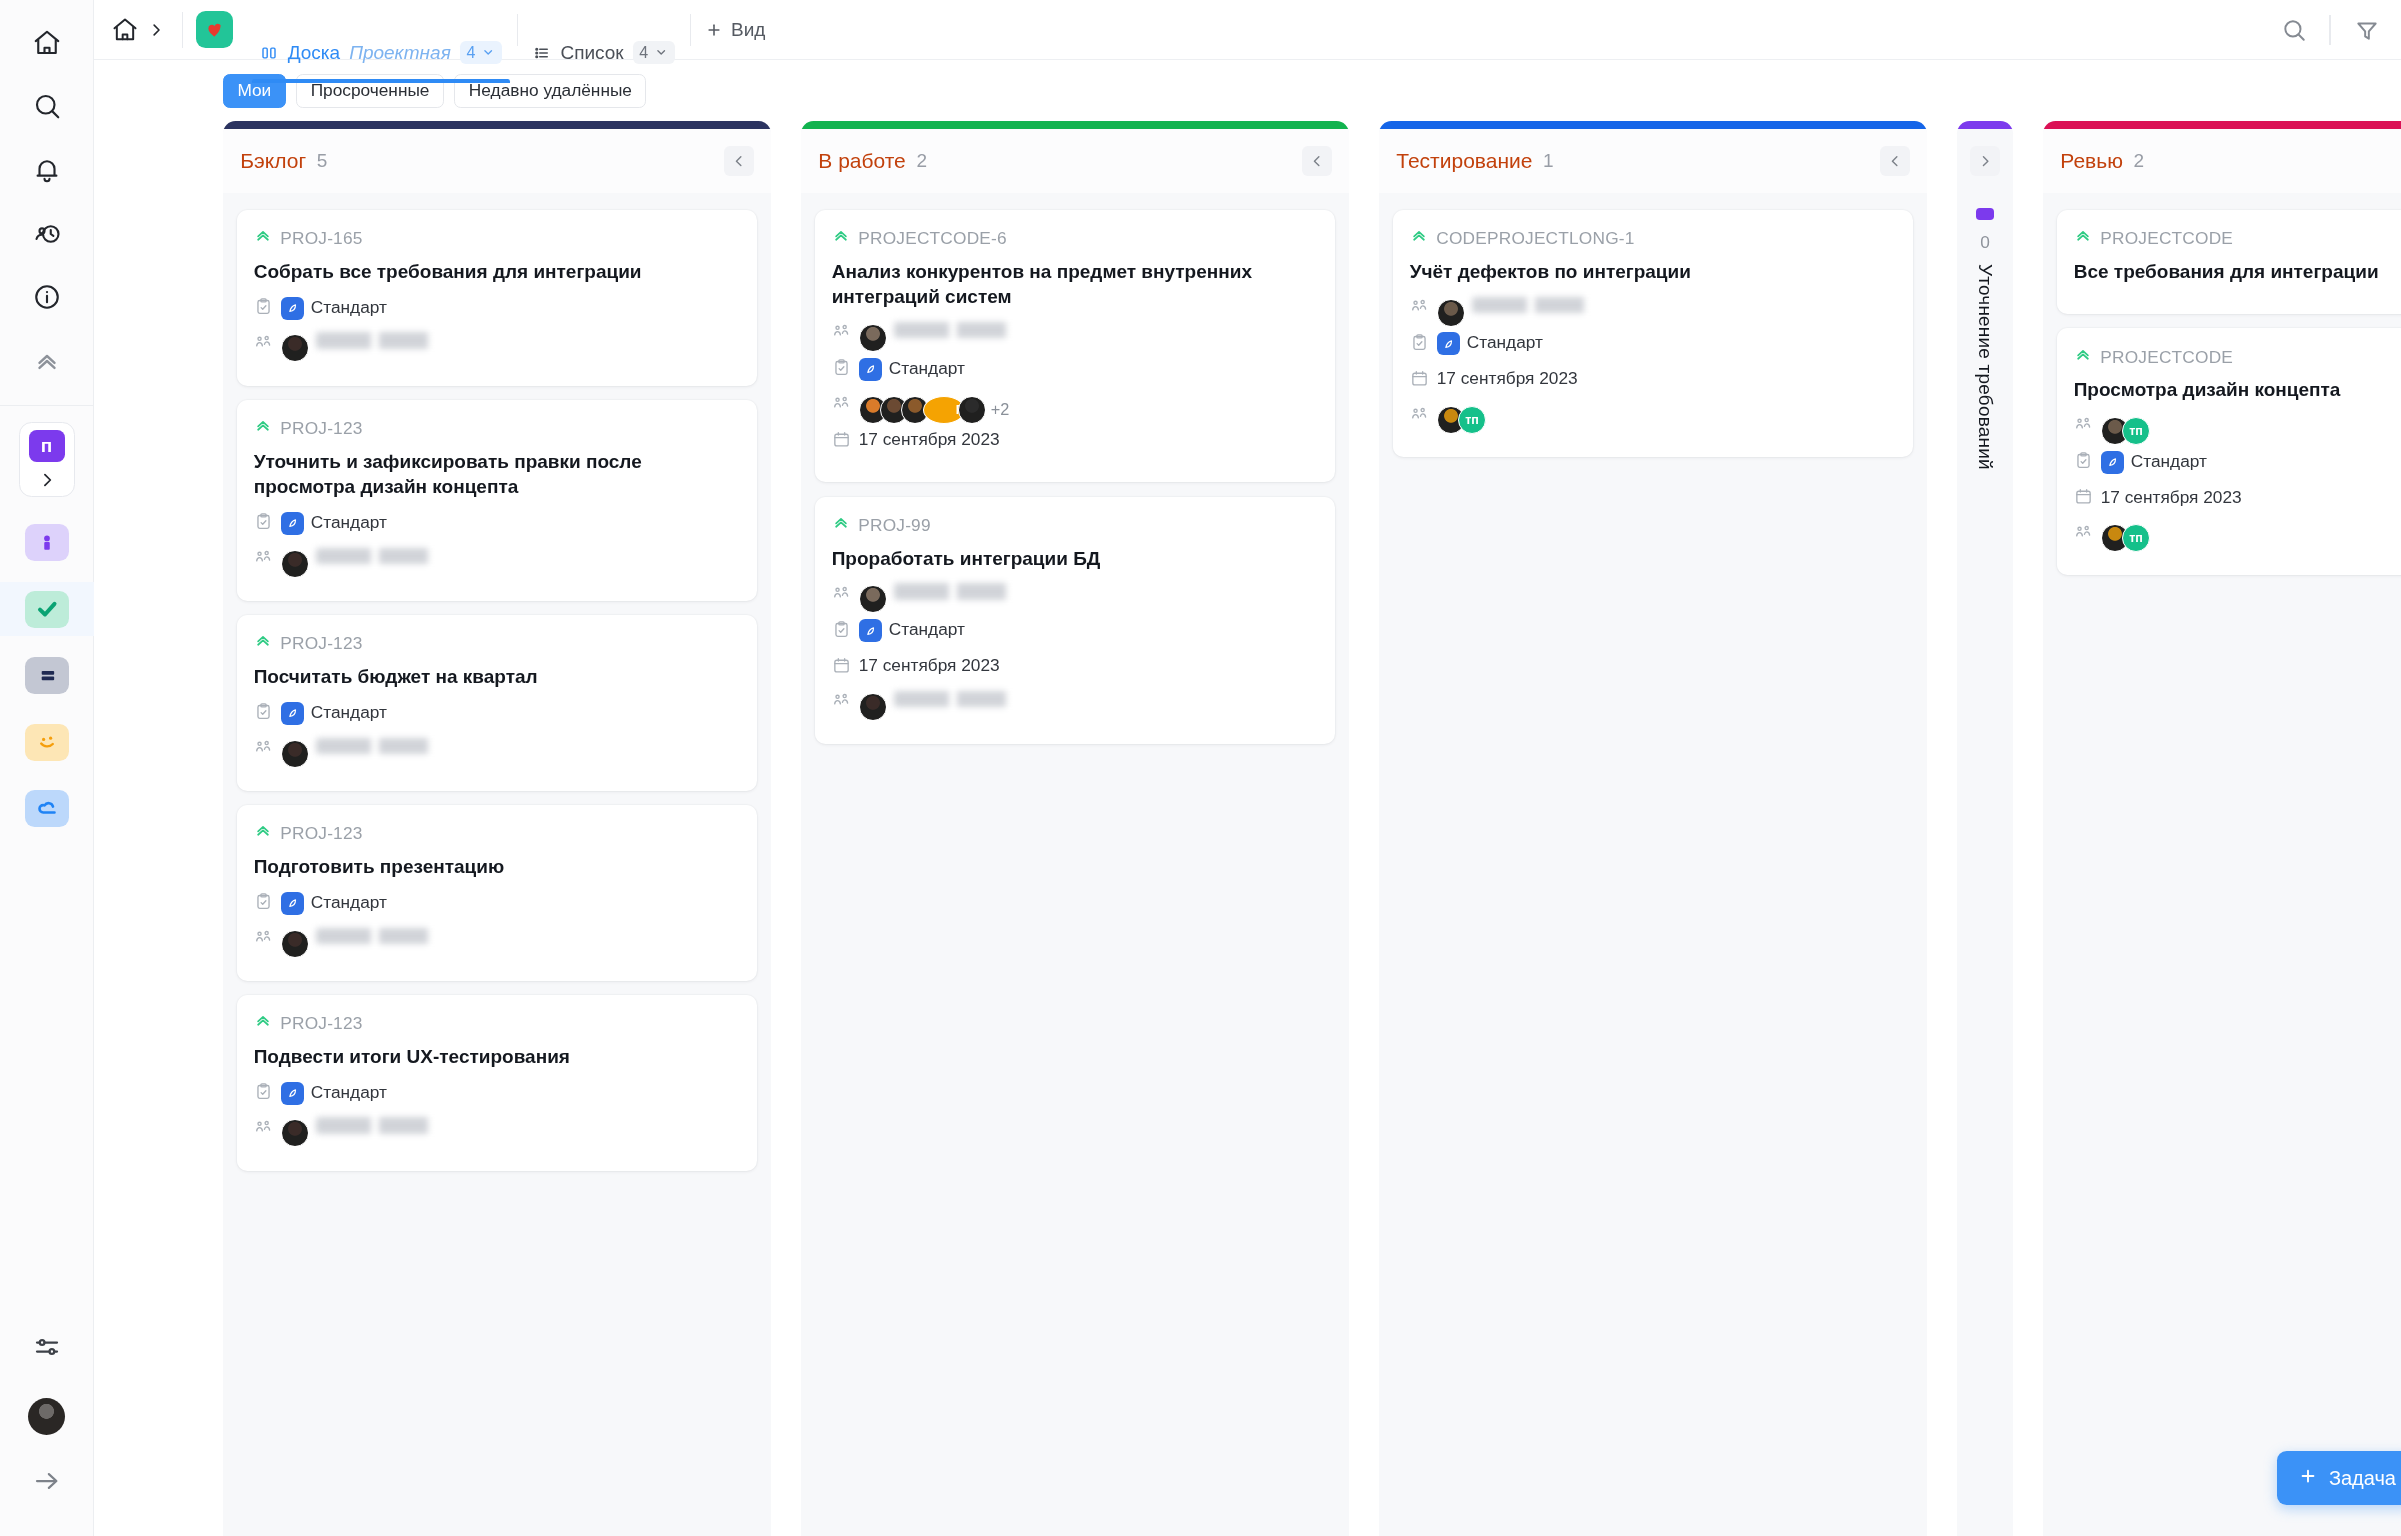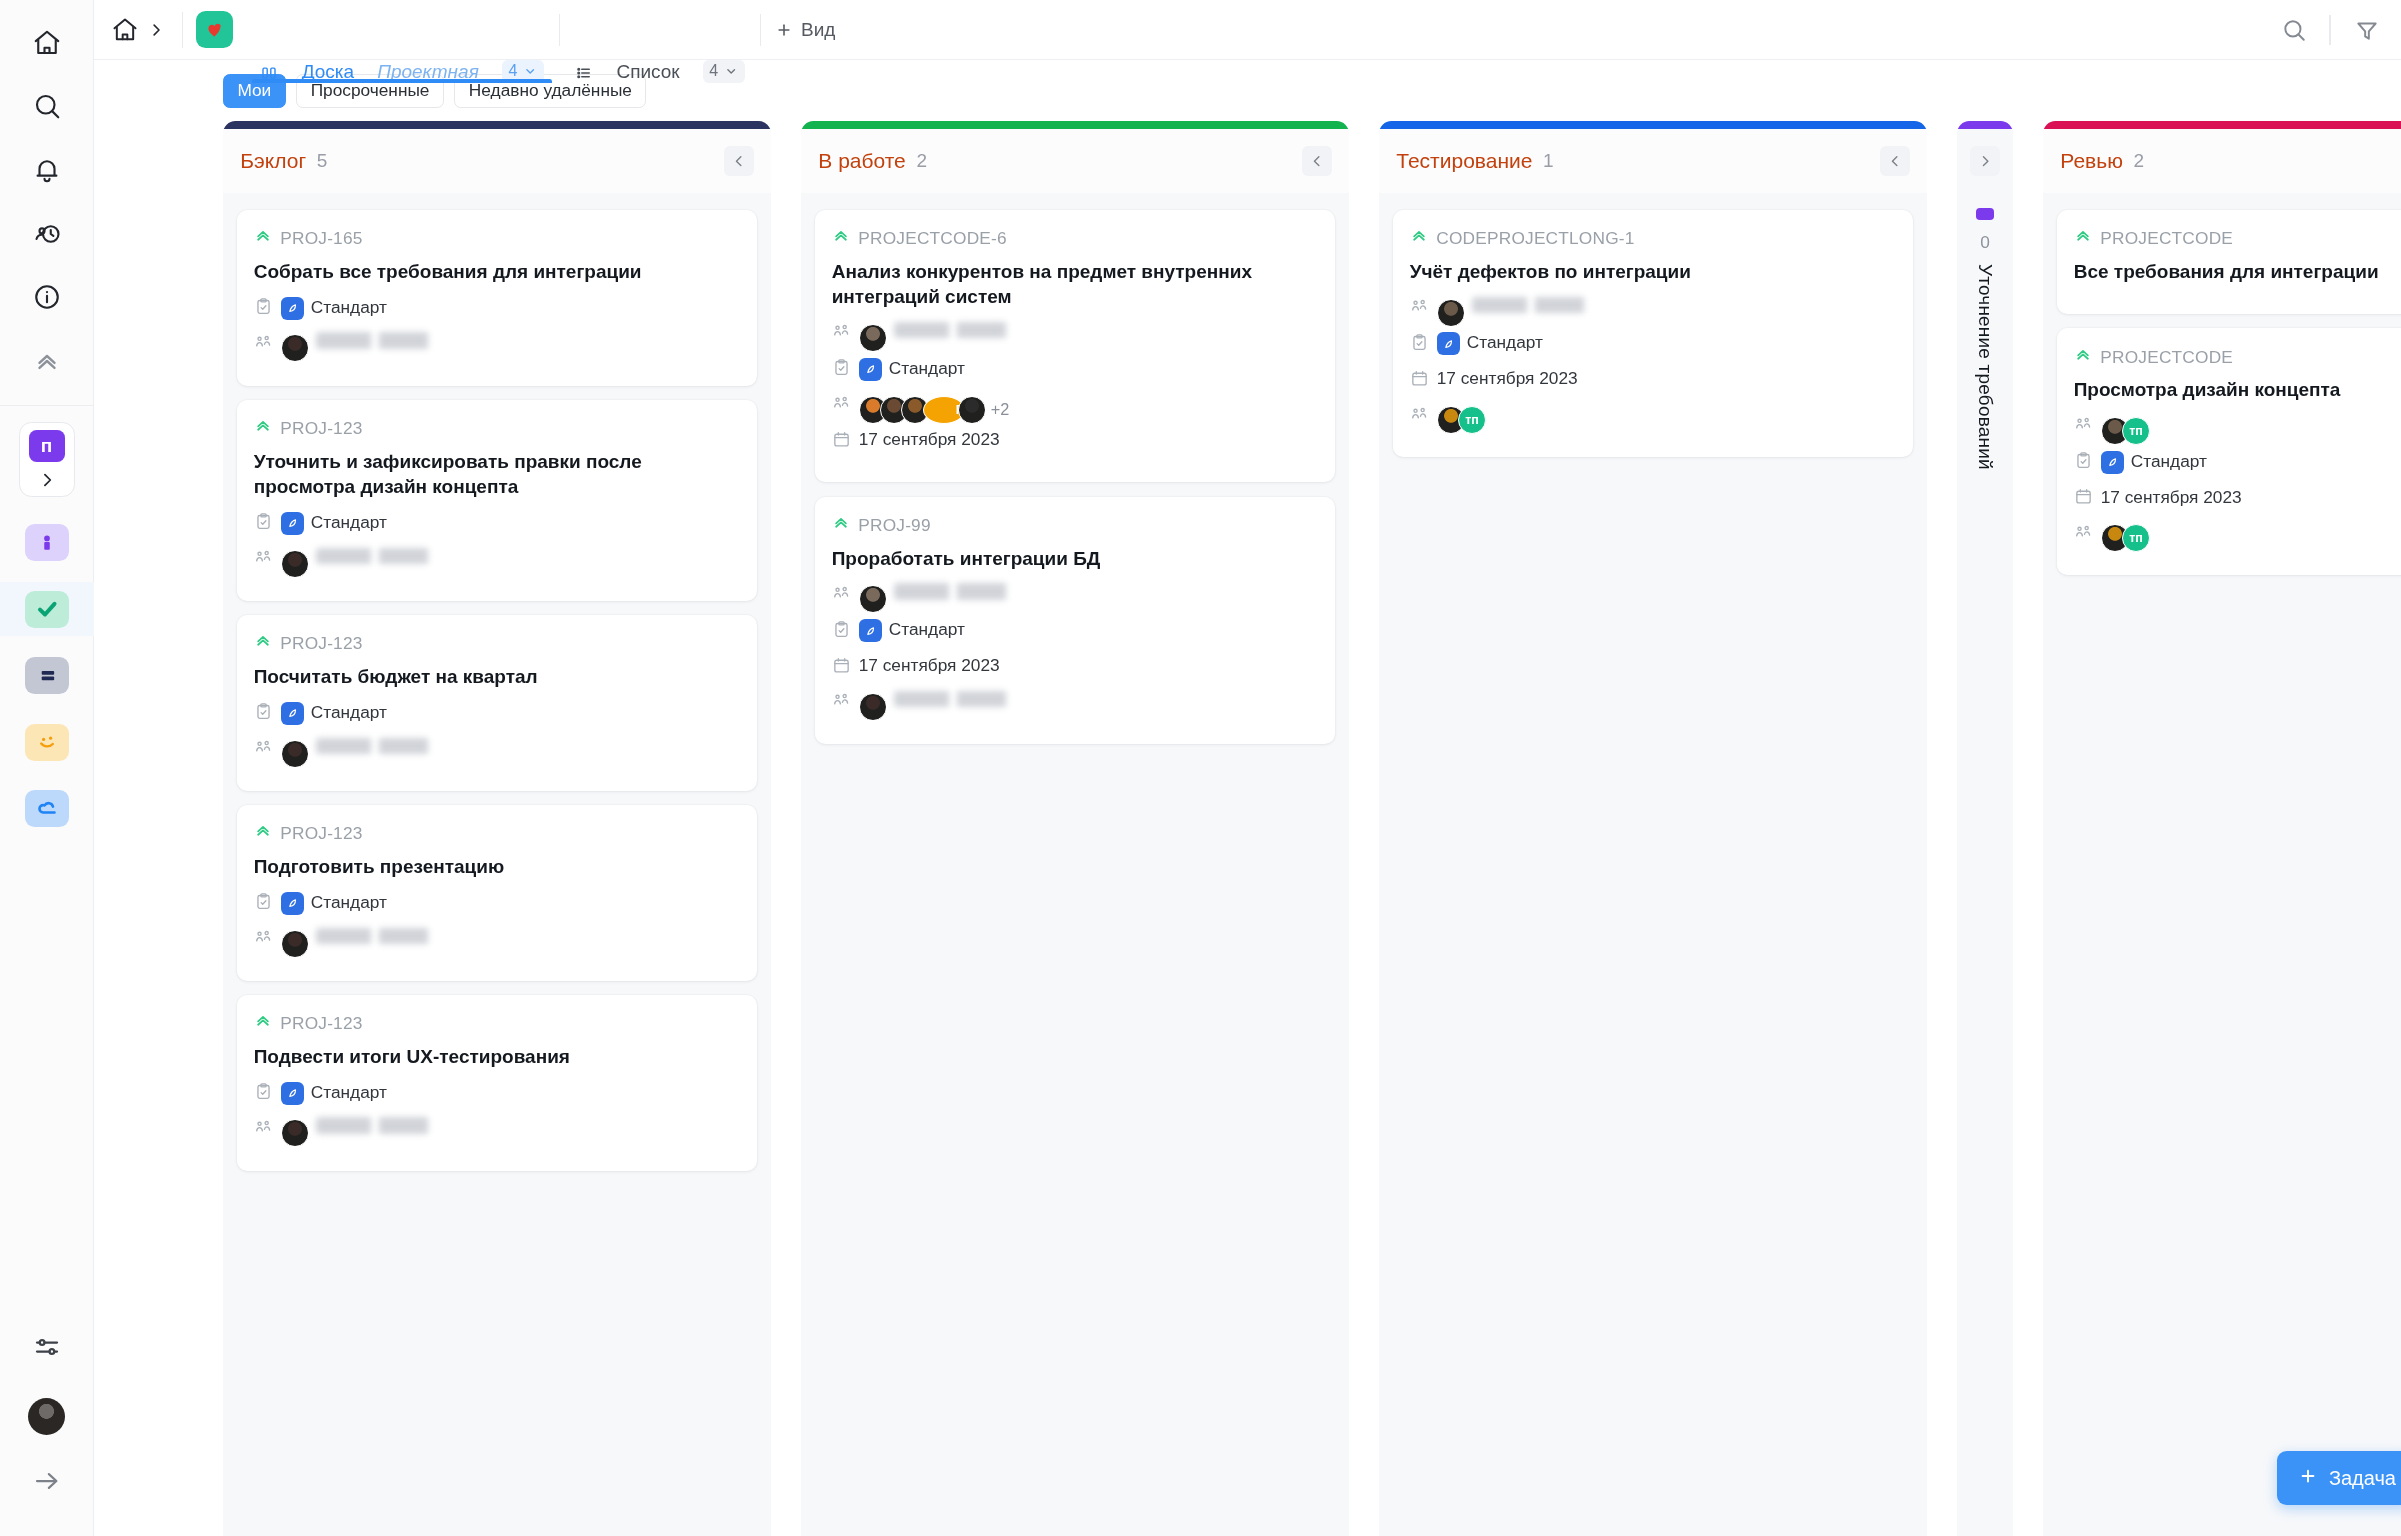--- a/index.html
+++ b/index.html
@@ -77,21 +77,21 @@
   .crumb-chev svg { width: 18px; height: 18px; }
   .topbar-div { width: 1.4px; height: 36px; background: #e8eaee; margin: 0 12.5px; }
 
   .proj-logo {
     width: 37px; height: 37px; border-radius: 9.6px; background: #22c598;
     display: flex; align-items: center; justify-content: center; margin-right: 12.5px;
   }
   .proj-logo svg { width: 21px; height: 21px; }
 
   .tab {
-    display: flex; align-items: flex-end; gap: 23px;
+    display: flex; align-items: center; gap: 9px;
     height: 60px; padding: 0 14.4px; position: relative; cursor: pointer;
     font-size: 19px; color: #4a4f57; white-space: nowrap; margin-top: 46px;
   }
   .tab .tab-ico { width: 19px; height: 19px; display: flex; align-items: center; justify-content: center; }
   .tab .tab-ico svg { width: 18px; height: 18px; }
   .tab.active { color: #2f8bf5; }
   .tab.active::after {
     content: ""; position: absolute; left: 6.7px; right: 6.7px; bottom: 0;
     height: 3.4px; border-radius: 2.4px 2.4px 0 0; background: #2f8bf5;
   }

